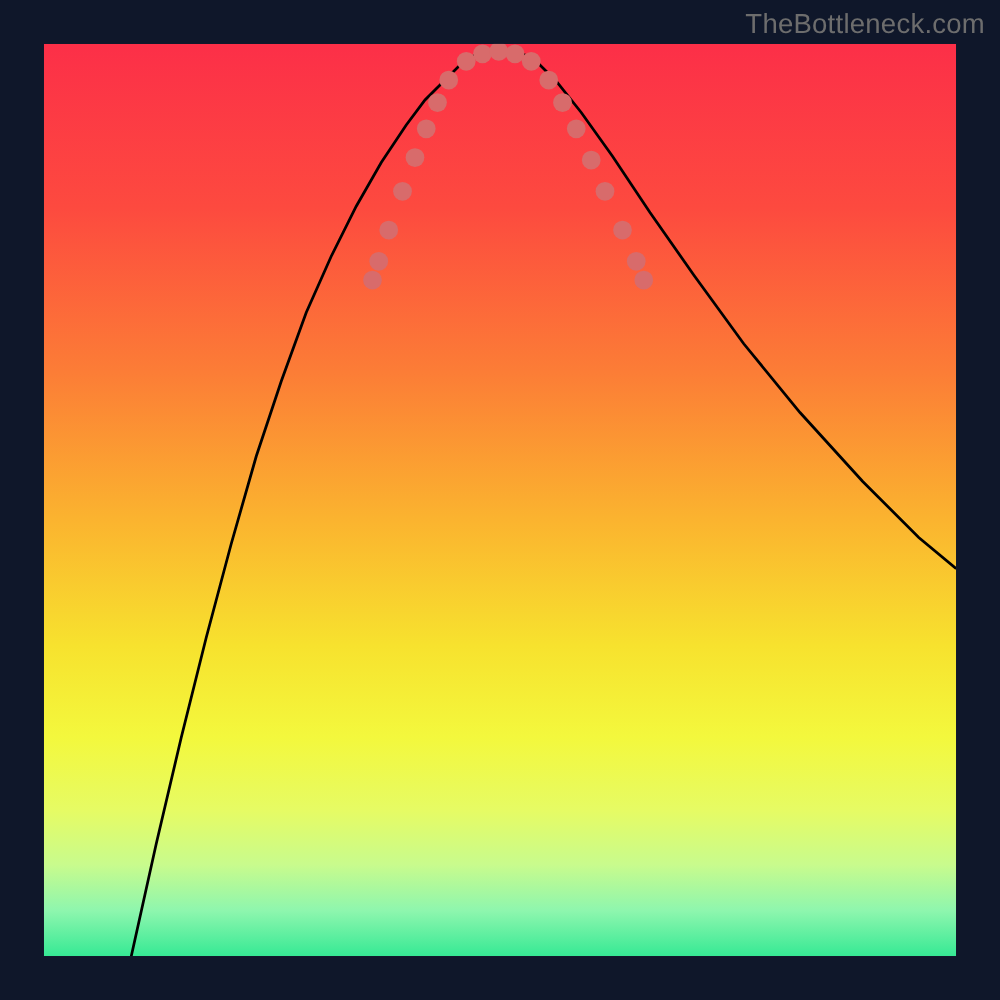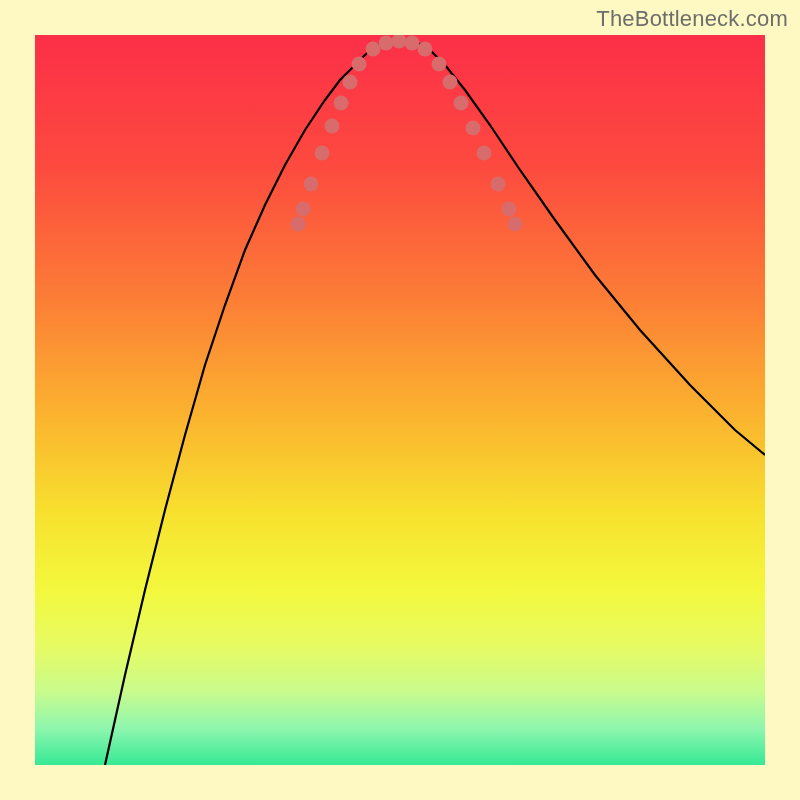--- a/index.html
+++ b/index.html
@@ -8,21 +8,21 @@
     width: 800px;
     height: 800px;
     overflow: hidden;
     background: #000;
     font-family: Arial, Helvetica, sans-serif;
   }
   .frame {
     position: absolute;
     top: 0; left: 0;
     width: 800px; height: 800px;
-    background: #fef9c3;
+    background: #0f172a;
   }
   .plot-area {
     position: absolute;
     top: 35px;
     left: 35px;
     width: 730px;
     height: 730px;
     overflow: hidden;
   }
   .watermark {

